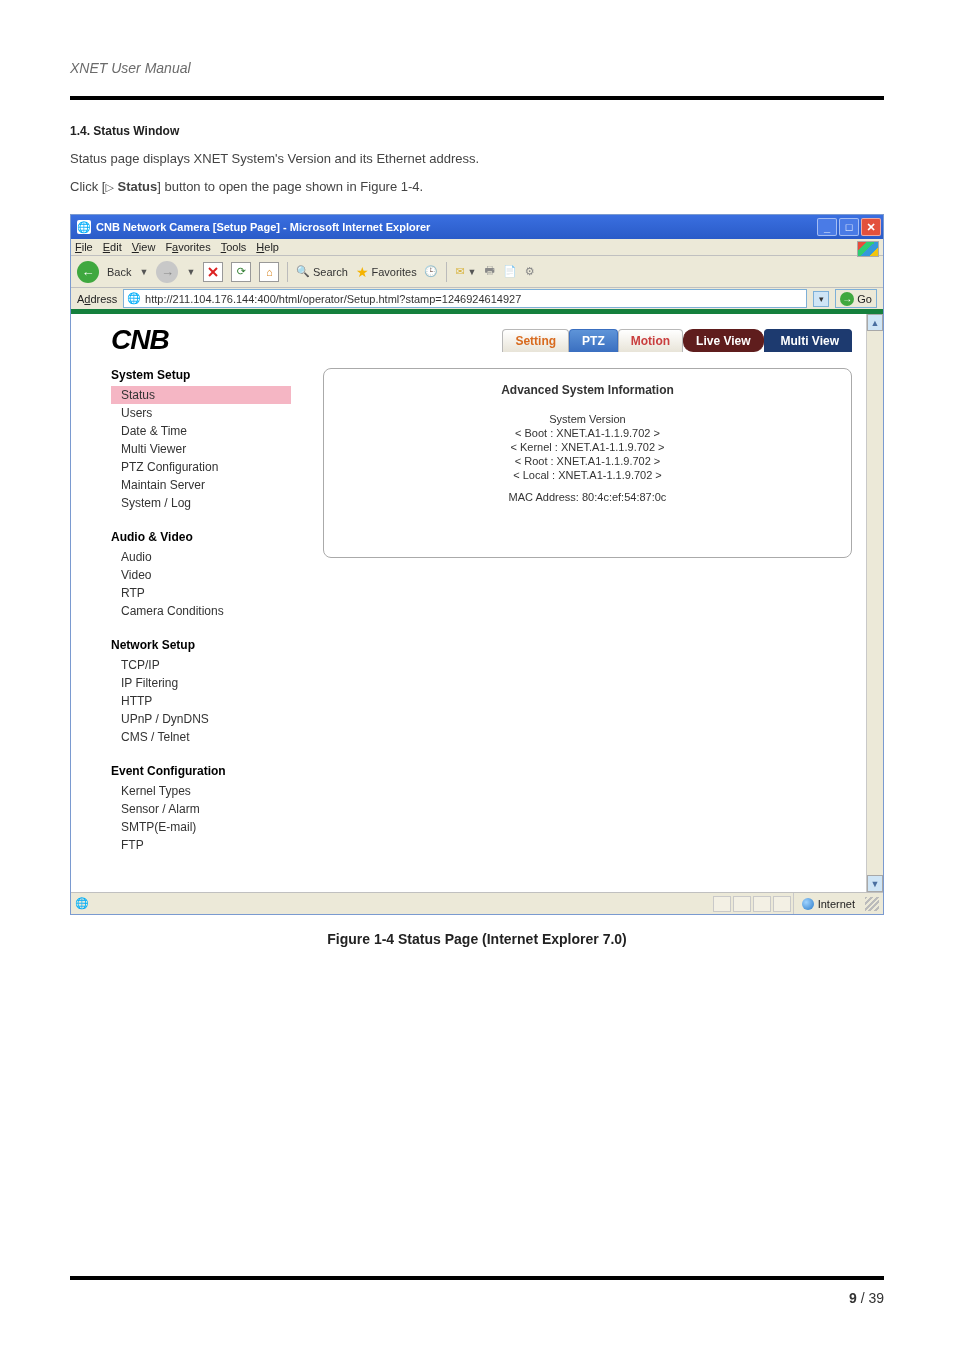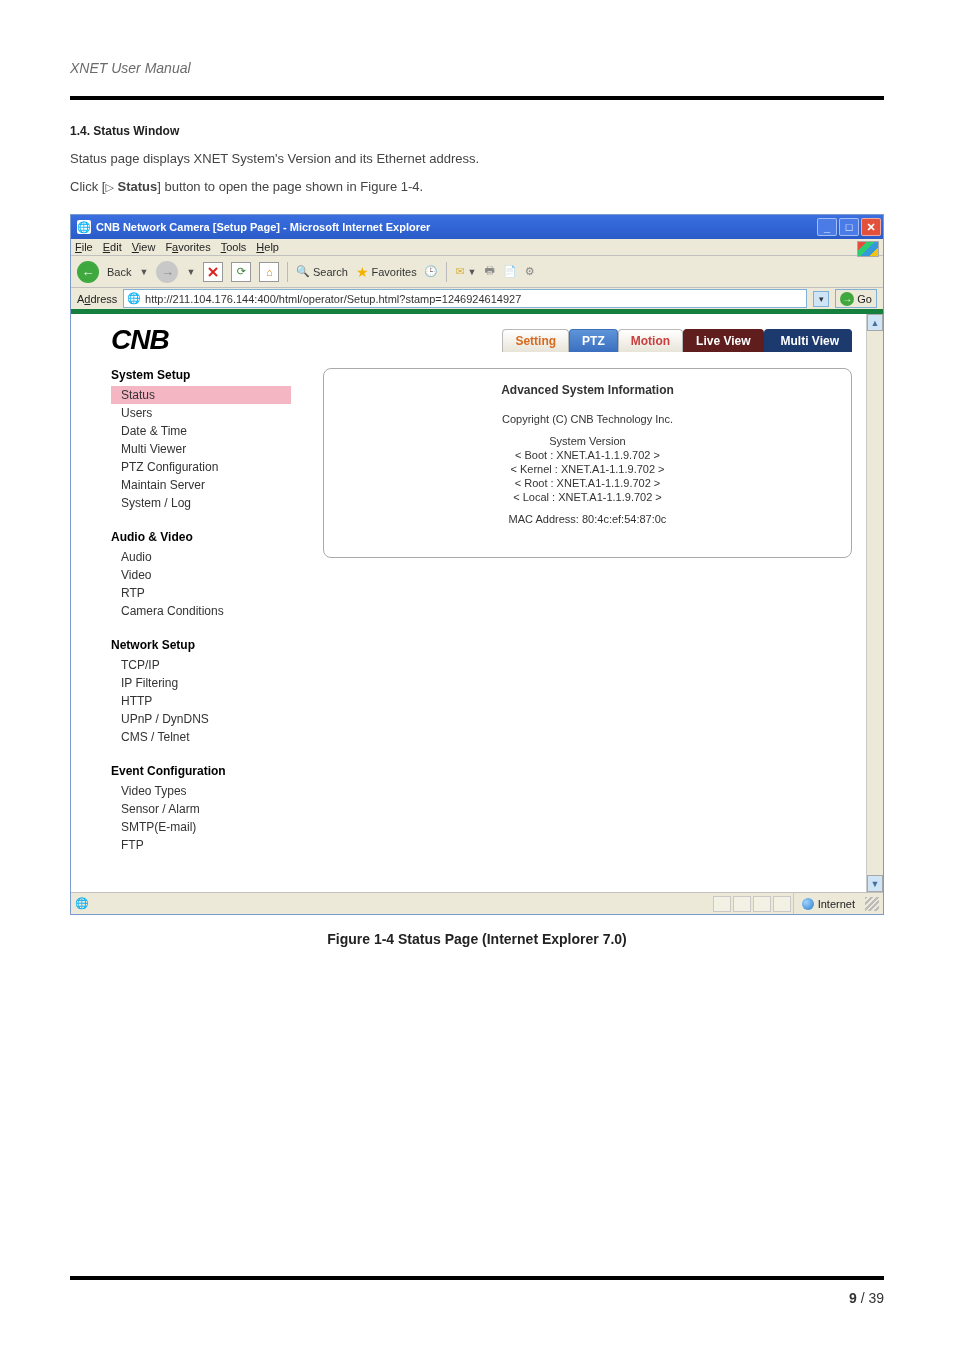--- a/index.html
+++ b/index.html
@@ -41,21 +41,21 @@
 
   .viewport{display:flex;background:#fff;}
   .content-wrap{flex:1;}
   .header-zone{display:flex;align-items:center;padding:10px 14px 6px 40px;}
   .logo{font-weight:900;font-size:28px;letter-spacing:-1px;color:#000;font-style:italic;display:flex;align-items:center;gap:0;}
   .tabs{display:flex;margin-left:auto;}
   .tab{border:1px solid #b8b8b8;border-bottom:none;border-radius:4px 4px 0 0;padding:4px 12px;font-size:12px;font-weight:bold;background:linear-gradient(#fff,#e8e4d8);}
   .tab-setting{color:#d86a1e;}
   .tab-ptz{background:linear-gradient(#5e94d8,#3a6fc0);color:#fff;border-color:#3a6fc0;}
   .tab-motion{color:#c93e3e;}
-  .tab-live{background:#5f1d1d;color:#fff;border-color:#5f1d1d;}
+  .tab-live{background:#5f1d1d;color:#fff;border-color:#5f1d1d;border-radius:10px;}
   .tab-multi{background:#1d3a6f;color:#fff;border-color:#1d3a6f;padding-left:16px;}
 
   .main-area{display:flex;padding:6px 14px 20px 40px;gap:32px;}
   .sidebar{width:180px;font-size:12px;color:#333;}
   .sb-group{margin-bottom:18px;}
   .sb-title{font-weight:bold;color:#000;margin-bottom:4px;}
   .sb-item{padding:2px 0 2px 10px;cursor:pointer;}
   .sb-item.selected{background:#f5b6c4;}
   .panel-area{flex:1;}
   .panel{border:1px solid #aaa;border-radius:8px;padding:14px 10px 20px 10px;text-align:center;font-size:11px;color:#333;min-height:190px;}
@@ -205,30 +205,29 @@
               <div class="sb-group">
                 <div class="sb-title">Network Setup</div>
                 <div class="sb-item">TCP/IP</div>
                 <div class="sb-item">IP Filtering</div>
                 <div class="sb-item">HTTP</div>
                 <div class="sb-item">UPnP / DynDNS</div>
                 <div class="sb-item">CMS / Telnet</div>
               </div>
               <div class="sb-group">
                 <div class="sb-title">Event Configuration</div>
-                <div class="sb-item">Video Types</div>
+                <div class="sb-item">Kernel Types</div>
                 <div class="sb-item">Sensor / Alarm</div>
                 <div class="sb-item">SMTP(E-mail)</div>
                 <div class="sb-item">FTP</div>
               </div>
             </div>
           <div class="panel-area">
             <div class="panel">
               <div class="panel-title">Advanced System Information</div>
-              <p>Copyright (C) CNB Technology Inc.</p>
               <p style="margin-top:10px;">System Version</p>
               <div id="panel-lines">
                   <p>&lt; Boot   : XNET.A1-1.1.9.702 &gt;</p>
                   <p>&lt; Kernel : XNET.A1-1.1.9.702 &gt;</p>
                   <p>&lt; Root   : XNET.A1-1.1.9.702 &gt;</p>
                   <p>&lt; Local  : XNET.A1-1.1.9.702 &gt;</p>
                 </div>
               <p style="margin-top:10px;">MAC Address: 80:4c:ef:54:87:0c</p>
             </div>
           </div>

